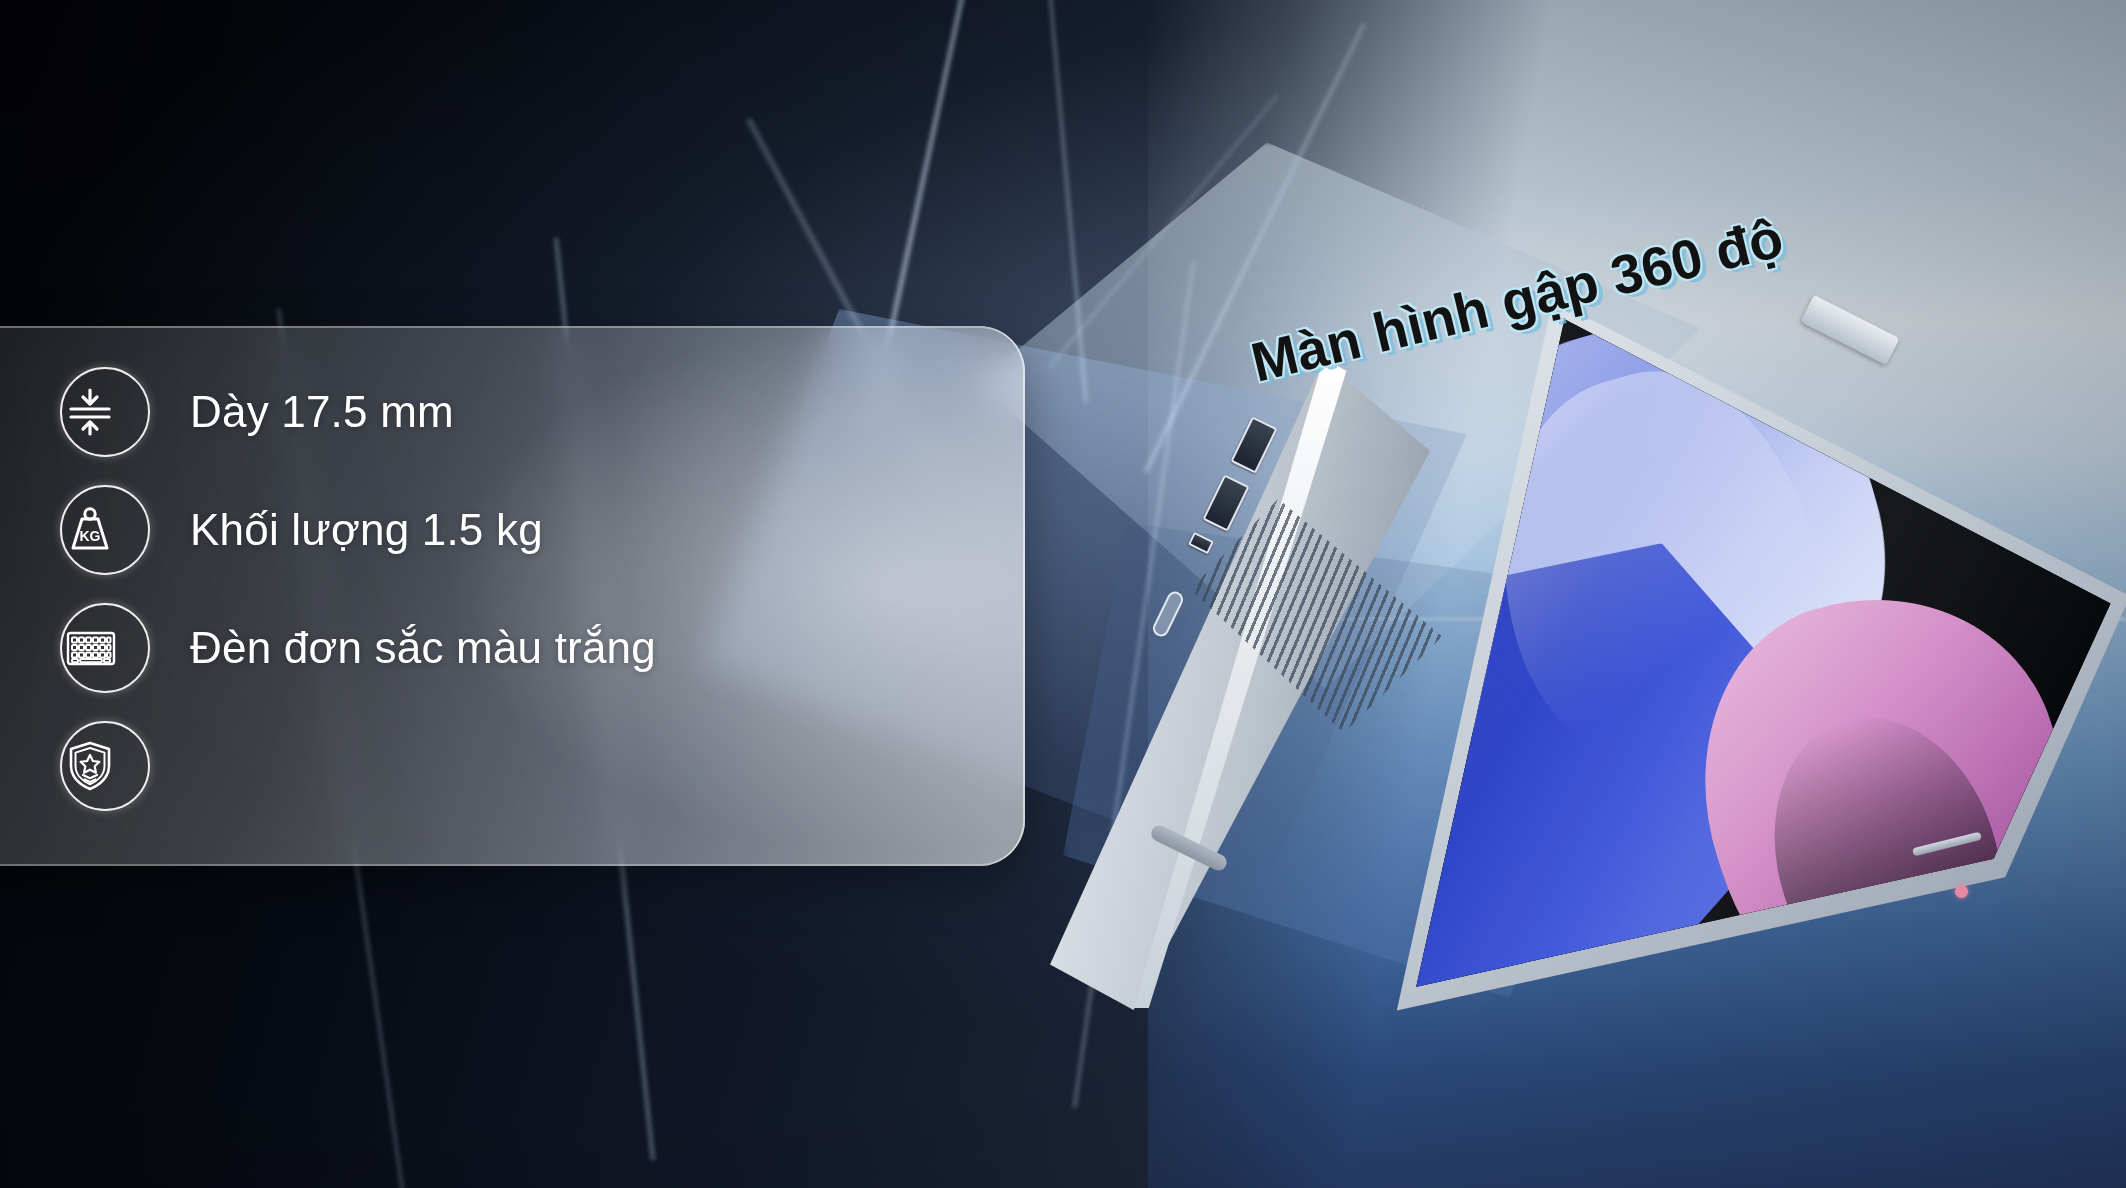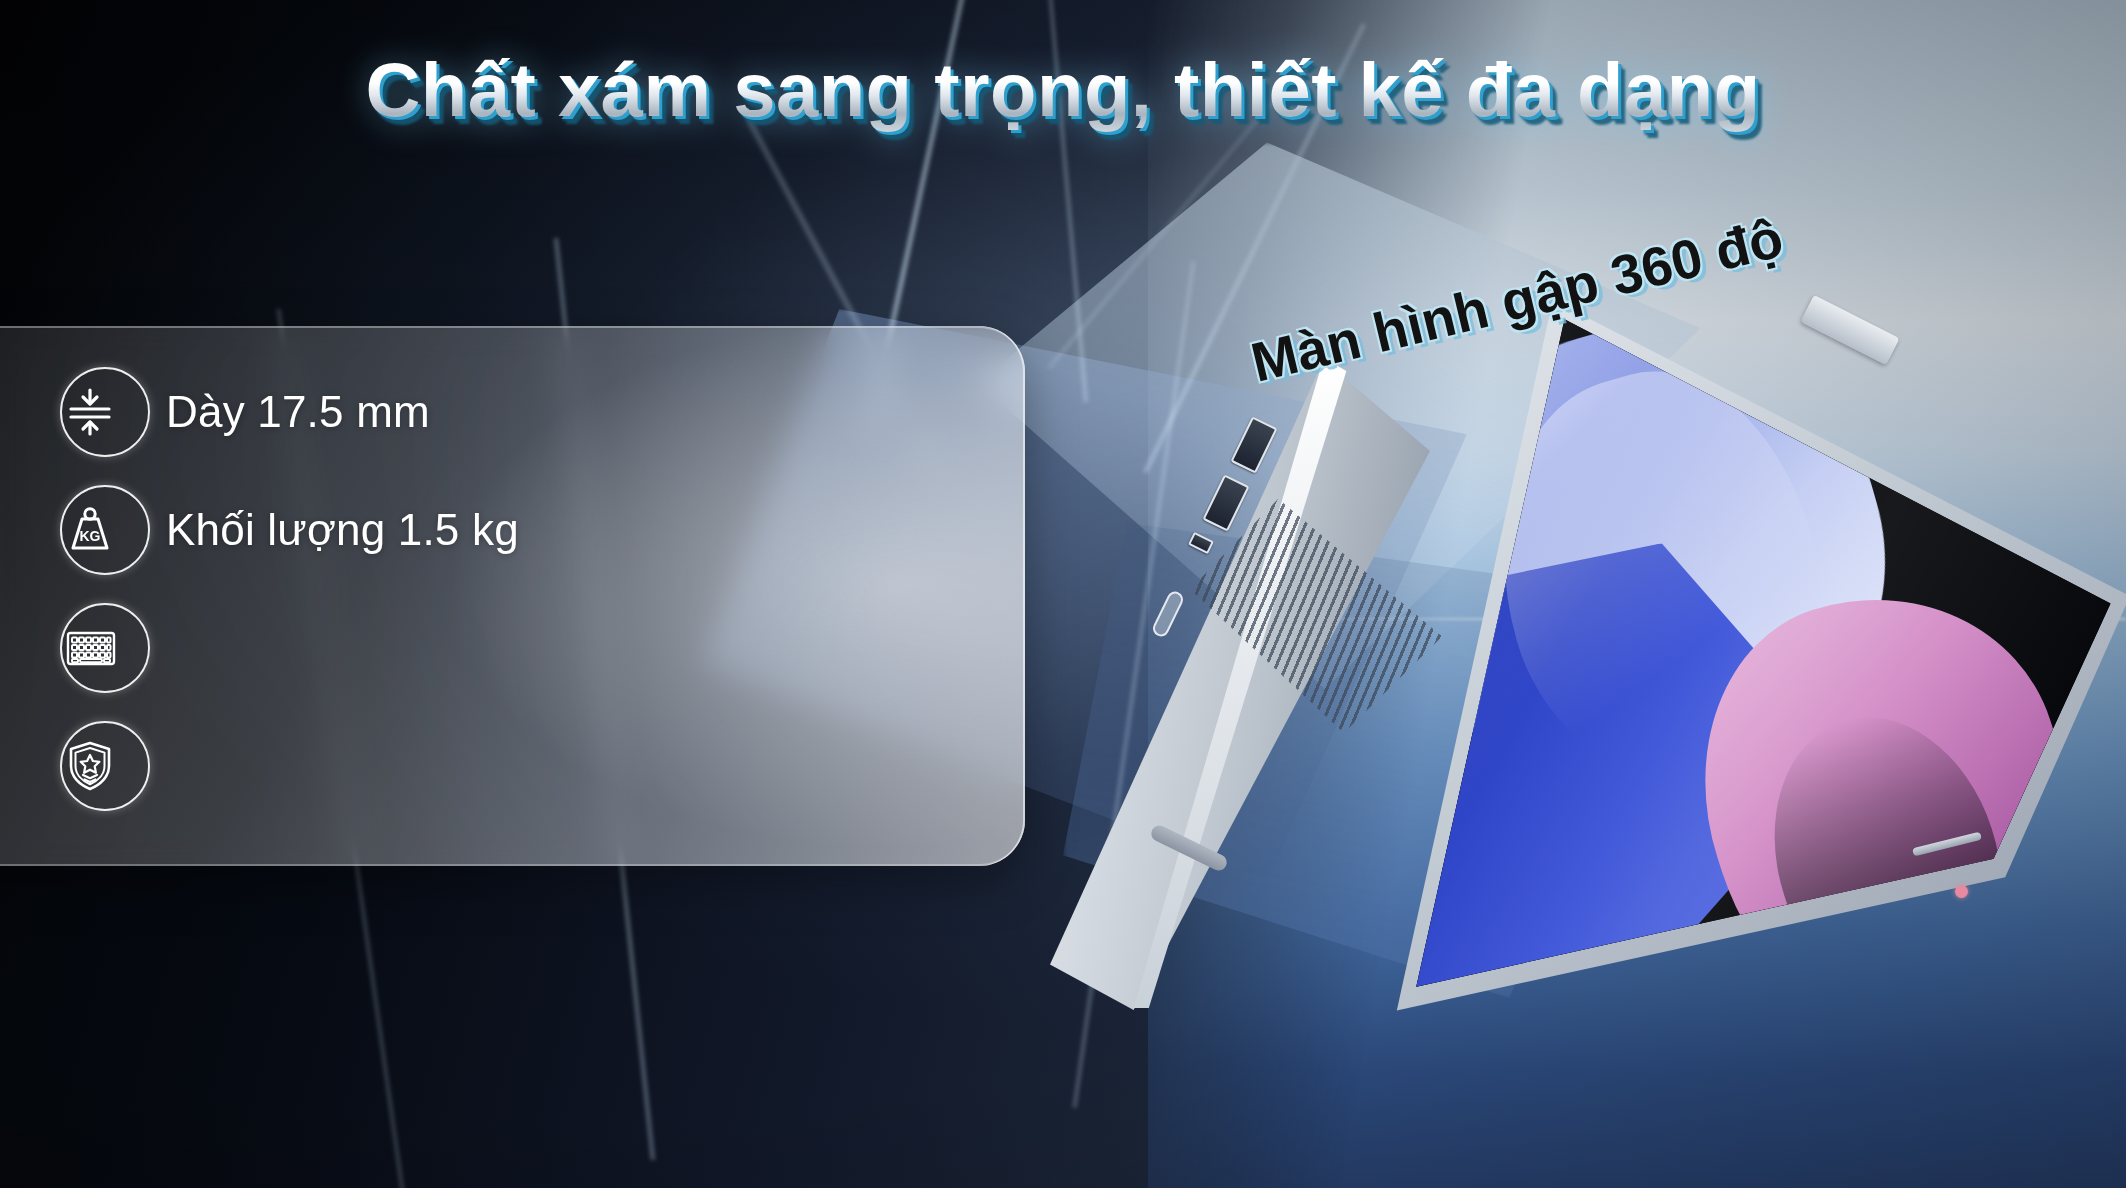--- a/index.html
+++ b/index.html
@@ -121,21 +121,21 @@
     background:radial-gradient(60% 70% at 88% 48%, rgba(255,255,255,.42), rgba(255,255,255,0) 70%);
     pointer-events:none;
   }
 
   .feature-list{
     position:relative;z-index:2;
     padding:40px 0 0 100px;
     display:flex;flex-direction:column;gap:26px;
   }
   .feature-row{
-    display:flex;align-items:center;gap:16px;
+    display:flex;align-items:center;gap:40px;
     height:92px;
   }
   .f-icon{
     flex:0 0 auto;
     width:86px;height:86px;border-radius:50%;
     border:2.5px solid rgba(255,255,255,.92);
     display:flex;align-items:center;justify-content:flex-start;
     box-shadow:0 0 10px rgba(255,255,255,.28);
   }
   .f-icon svg{display:block;}
@@ -296,21 +296,20 @@
   <div class="ray r1"></div>
   <div class="ray r2"></div>
   <div class="ray r3"></div>
   <div class="ray r4"></div>
   <div class="ray r5"></div>
   <div class="ray r6"></div>
   <div class="ray r7"></div>
   <div class="ray r8"></div>
   <div class="vignette"></div>
 
-  <div class="title">Chất xám sang trọng, thiết kế đa dạng</div>
 
   <div class="laptop">
     <div class="chassis"></div>
     <div class="chassis-edge"></div>
     <div class="vents"></div>
     <div class="port port-1"></div>
     <div class="port port-2"></div>
     <div class="port port-3"></div>
     <div class="side-button"></div>
     <div class="foot"></div>
@@ -385,20 +384,21 @@
               <rect x="24" y="33.5" width="5" height="5" rx="1"></rect>
               <rect x="31" y="33.5" width="5" height="5" rx="1"></rect>
               <rect x="38" y="33.5" width="5" height="5" rx="1"></rect>
               <rect x="45" y="33.5" width="3.5" height="5" rx="1"></rect>
               <rect x="10" y="40" width="6" height="3.2" rx="1"></rect>
               <rect x="18" y="40" width="22" height="3.2" rx="1.4"></rect>
               <rect x="42" y="40" width="6" height="3.2" rx="1"></rect>
             </g>
           </svg>
         </span>
+        <span class="f-label">Đèn đơn sắc màu trắng</span>
       </div>
 
       <div class="feature-row">
         <span class="f-icon">
           <svg width="56" height="56" viewBox="0 0 56 56" fill="none" stroke="#ffffff" stroke-width="2.6" stroke-linecap="round" stroke-linejoin="round">
             <path d="M28 5 L47 11 V28 C47 39 38 47 28 51 C18 47 9 39 9 28 V11 Z"></path>
             <path d="M28 10 L42.5 14.6 V28 C42.5 36.6 35.6 43 28 46.3 C20.4 43 13.5 36.6 13.5 28 V14.6 Z" stroke-width="2"></path>
             <polygon points="28,17 30.9,23 37.4,23.8 32.7,28.3 33.9,34.8 28,31.7 22.1,34.8 23.3,28.3 18.6,23.8 25.1,23" stroke-width="2.2"></polygon>
             <polyline points="21,37 28,40.2 35,37" stroke-width="2.2"></polyline>
             <polyline points="22.5,41.5 28,44 33.5,41.5" stroke-width="2.2"></polyline>

